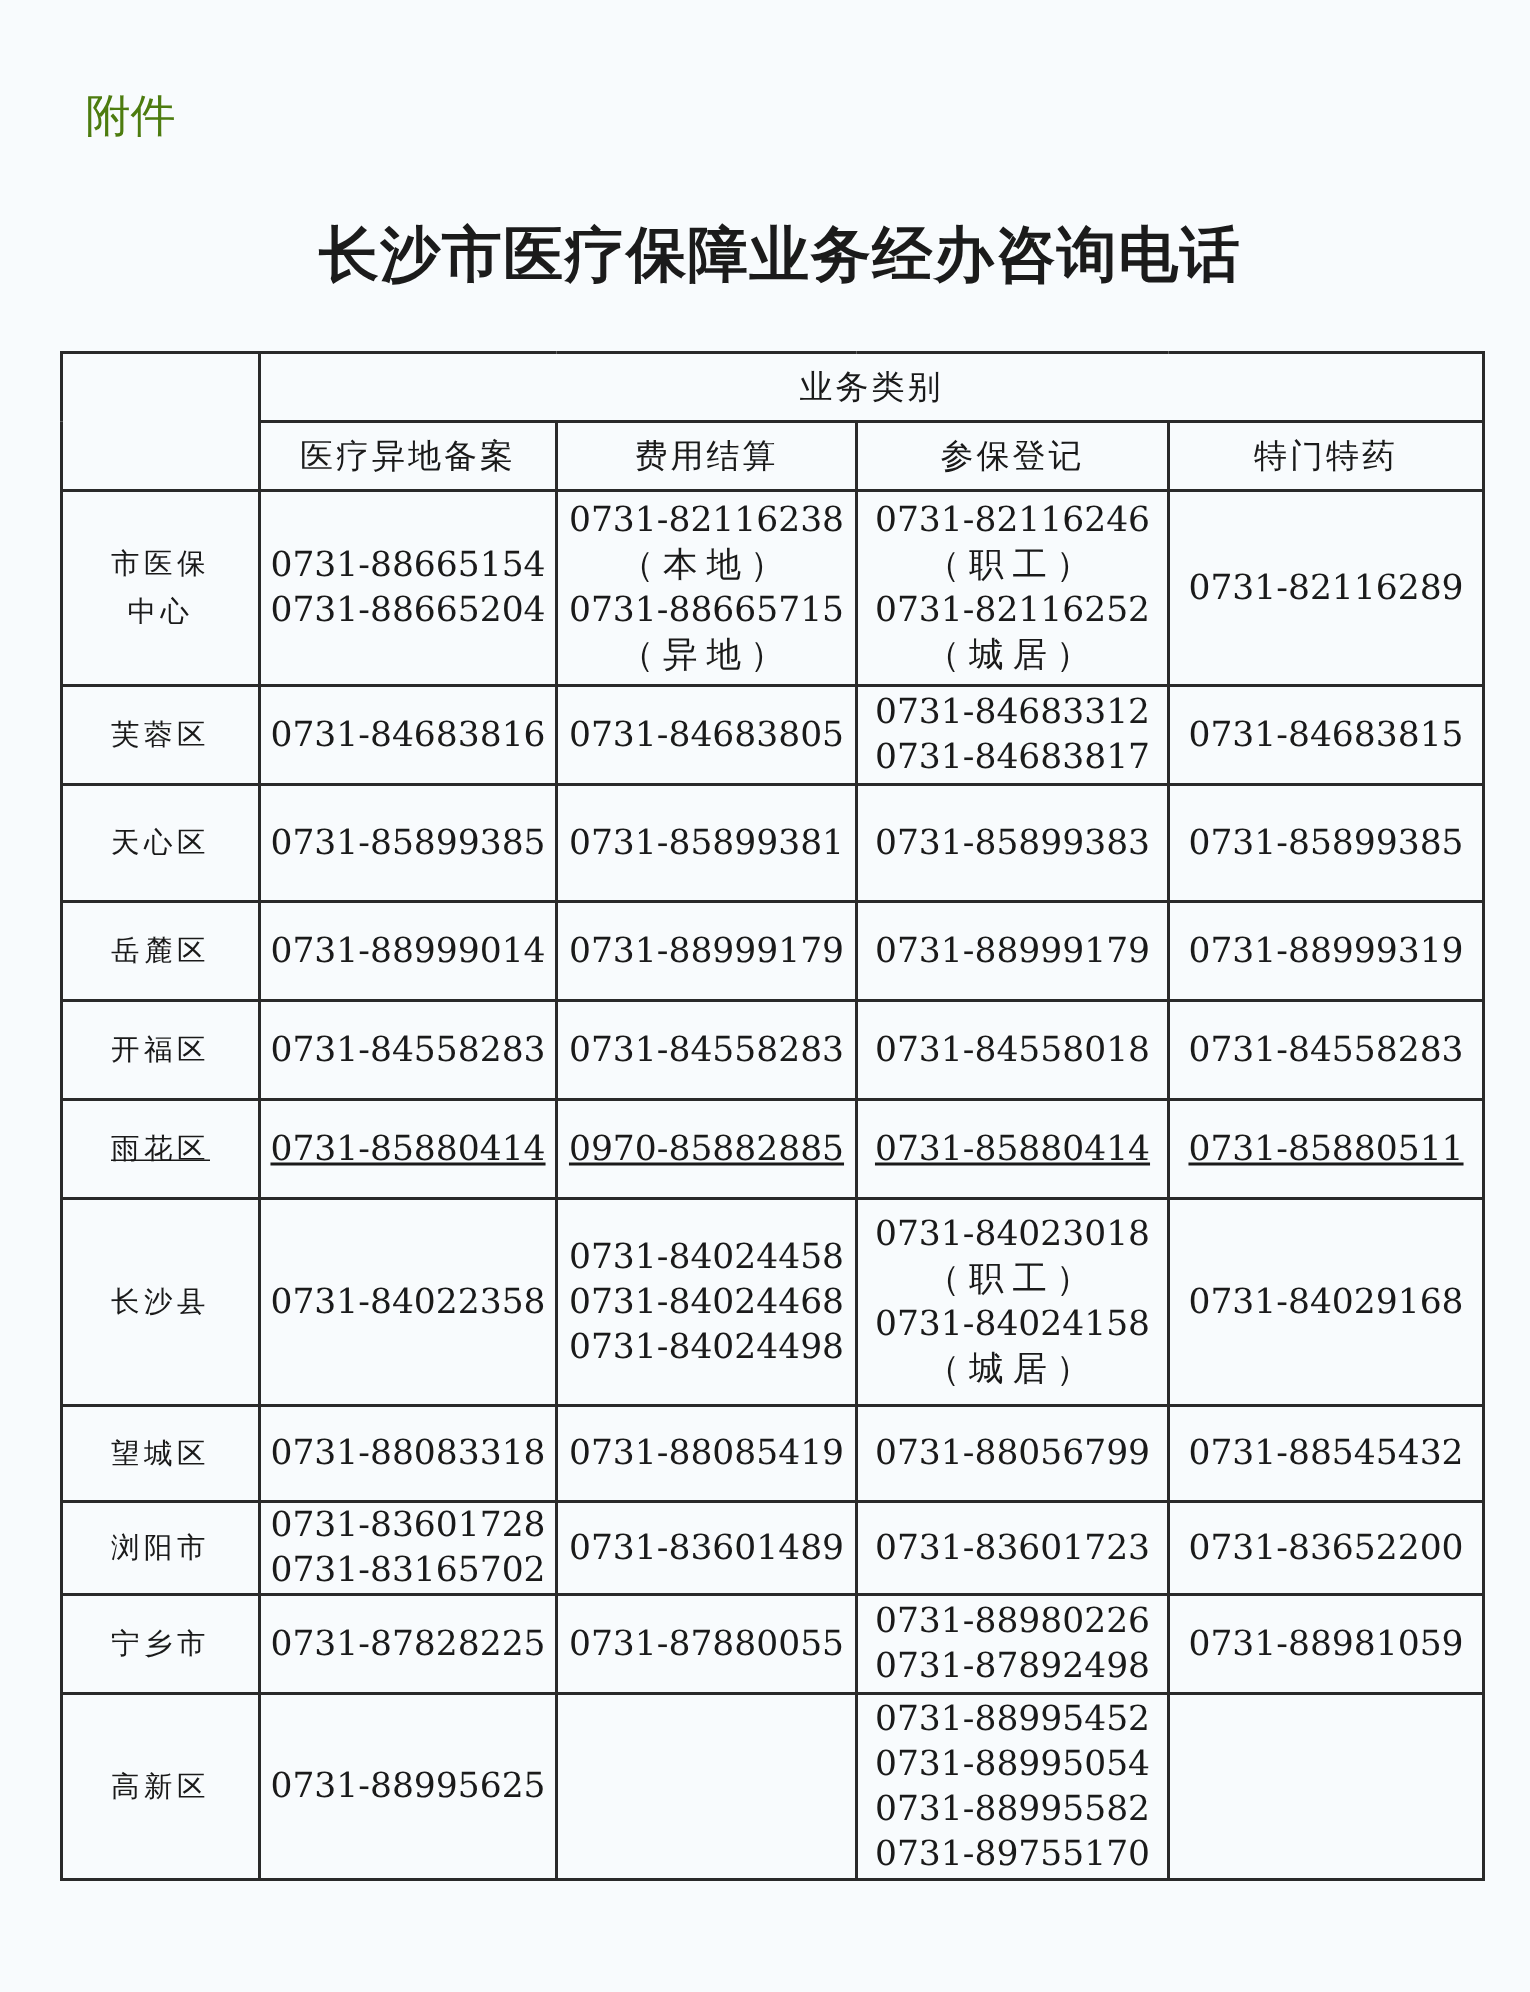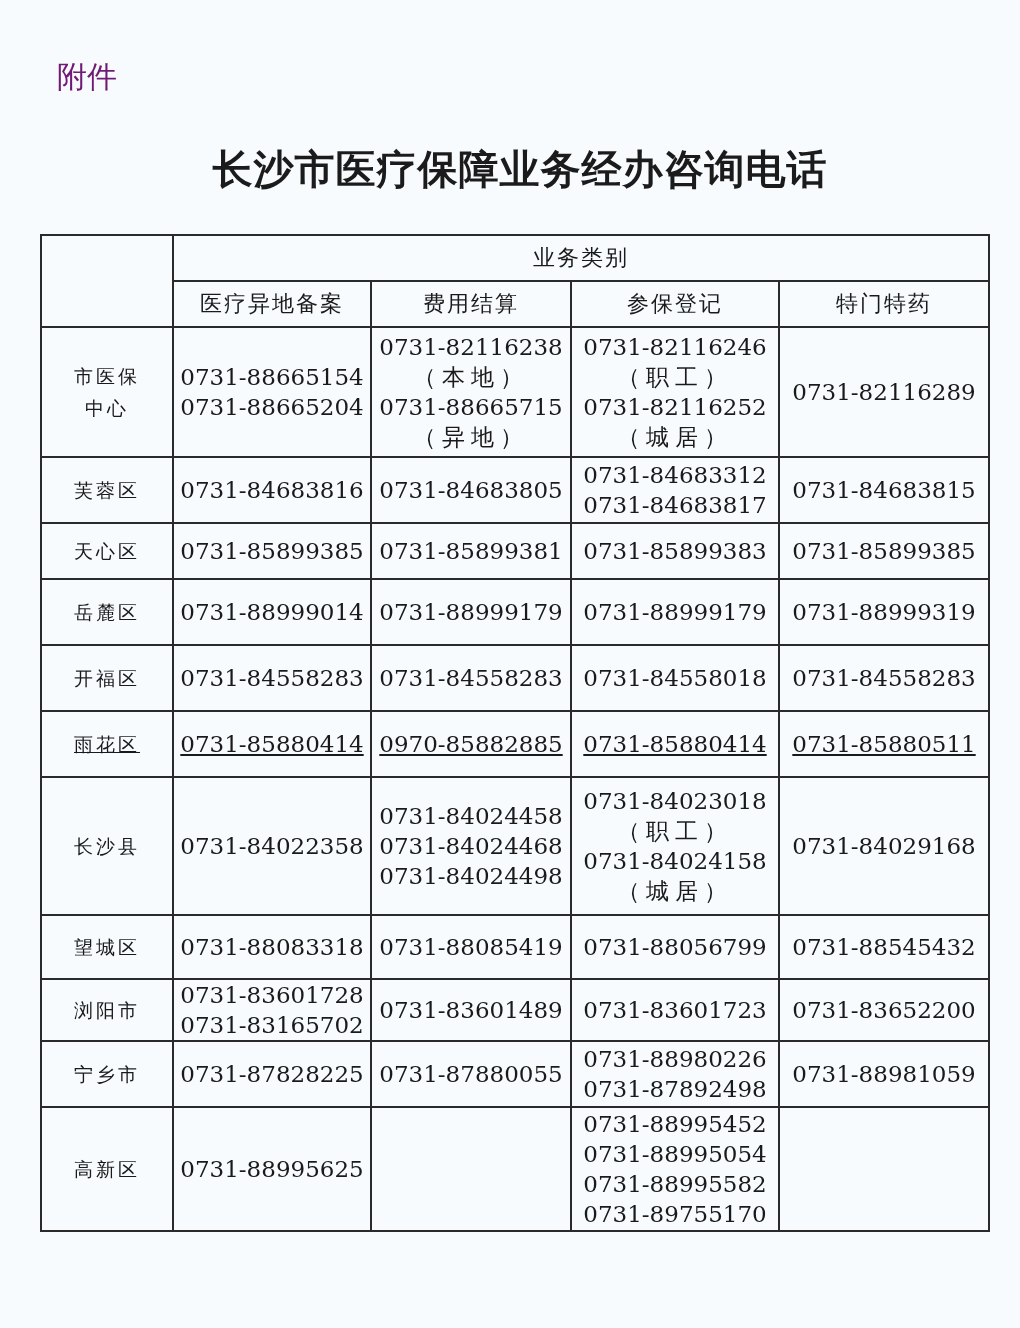--- a/index.html
+++ b/index.html
@@ -7,21 +7,21 @@
       width: 1020px; height: 1328px;
       background: #f8fbfd;
       position: relative;
       overflow: hidden;
       font-family: "DejaVu Serif", "Liberation Serif", serif;
       color: #1a1a1a;
     }
     .attach {
       position: absolute; left: 57px; top: 57px;
       font-family: "DejaVu Sans", "Liberation Sans", sans-serif;
-      font-size: 30px; color: #701a75;
+      font-size: 30px; color: #4d7c0f;
     }
     .title {
       position: absolute; left: 0; width: 1040px; top: 142px;
       text-align: center;
       font-family: "DejaVu Sans", "Liberation Sans", sans-serif;
       font-weight: bold; font-size: 40px; letter-spacing: 1px;
       color: #1b1b1b;
     }
     table.grid {
       position: absolute; left: 40px; top: 234px;
@@ -110,21 +110,21 @@
           <span class="line">0731-84683805</span>
         </td>
         <td class="cell">
           <span class="line">0731-84683312</span>
           <span class="line">0731-84683817</span>
         </td>
         <td class="cell">
           <span class="line">0731-84683815</span>
         </td>
       </tr>
-      <tr style="height: 56px;">
+      <tr style="height: 78px;">
         <td class="rowname">
           <span class="line">天心区</span>
         </td>
         <td class="cell">
           <span class="line">0731-85899385</span>
         </td>
         <td class="cell">
           <span class="line">0731-85899381</span>
         </td>
         <td class="cell">

